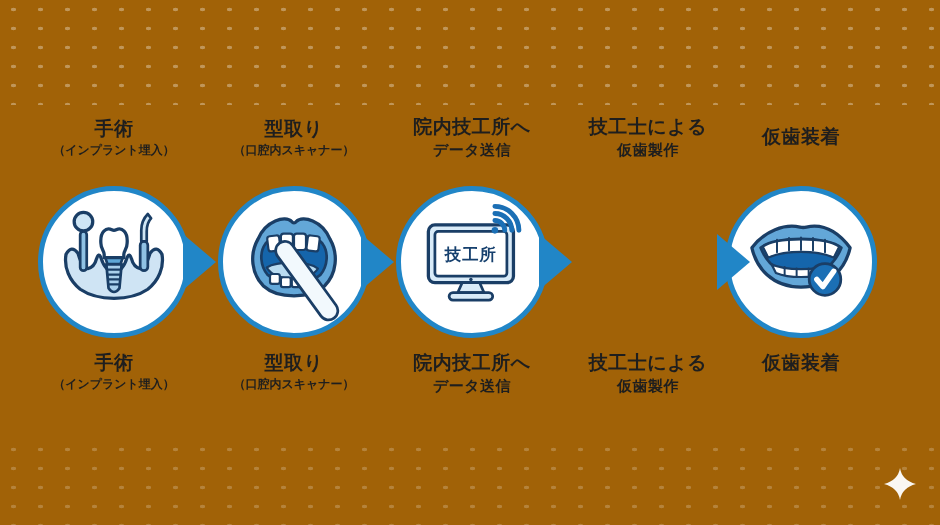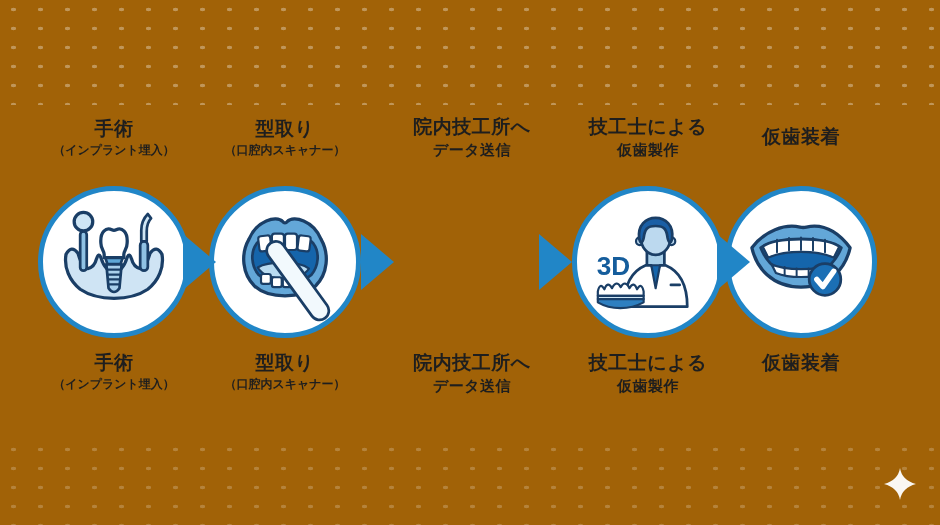--- a/index.html
+++ b/index.html
@@ -10,21 +10,21 @@
   }
   .texture{
     position:absolute;left:0;right:0;pointer-events:none;
     background-image:radial-gradient(rgba(255,255,255,.6) 2.2px, rgba(255,255,255,0) 3px);
     background-size:27px 19px;
   }
   .texture.top{top:0;height:105px;opacity:.55}
   .texture.bottom{bottom:0;height:85px;opacity:.35}
 
   .step{position:absolute;top:0;height:100%;width:178px;}
-  .s1{left:25px}.s2{left:196px}.s3{left:383px}.s4{left:559px}.s5{left:712px}
+  .s1{left:25px}.s2{left:205px}.s3{left:383px}.s4{left:559px}.s5{left:712px}
 
   .label{
     position:absolute;left:-12px;right:-12px;text-align:center;
     font-weight:bold;color:#1e1e1e;line-height:1.36;letter-spacing:.5px;
   }
   .label-top{top:104px;height:66px;display:flex;flex-direction:column;justify-content:center;}
   .label-bottom{top:350px}
   .line1{font-size:19px}
   .line2{font-size:15px}
   .line2.paren{font-size:12px;letter-spacing:0}
@@ -110,51 +110,49 @@
       <div class="line2 paren">（口腔内スキャナー）</div>
     </div>
   </div>
   <div class="arrow a2"></div>
 
   <div class="step s3">
     <div class="label label-top">
       <div class="line1">院内技工所へ</div>
       <div class="line2">データ送信</div>
     </div>
+    <div class="circle">
+      <svg viewBox="0 0 110 110">
+        <g stroke="#1a3e66" stroke-linejoin="round" stroke-linecap="round">
+          <rect x="15" y="21" width="78" height="53" rx="6" fill="#d9ebf8" stroke-width="3"></rect>
+          <rect x="21" y="27" width="66" height="41" rx="3" fill="#ffffff" stroke-width="2.5"></rect>
+          <circle cx="54" cy="71" r="1.6" fill="#1a3e66" stroke="none"></circle>
+          <path d="M46,74 L62,74 L66,83 L42,83 Z" fill="#d9ebf8" stroke-width="2.5"></path>
+          <rect x="34" y="83" width="40" height="7" rx="3.5" fill="#d9ebf8" stroke-width="2.5"></rect>
+        </g>
+        <text x="54" y="53" text-anchor="middle" font-size="15" font-weight="bold" fill="#16406e" letter-spacing="1">技工所</text>
+        <g transform="translate(76,26)" stroke="#1b6fb5" fill="none" stroke-width="4.5" stroke-linecap="round">
+          <circle cx="0" cy="0" r="3" fill="#1b6fb5" stroke="none"></circle>
+          <path d="M0,-9 A9,9 0 0 1 9,0"></path>
+          <path d="M0,-15.5 A15.5,15.5 0 0 1 15.5,0"></path>
+          <path d="M0,-22 A22,22 0 0 1 22,0"></path>
+        </g>
+      </svg>
+    </div>
     <div class="label label-bottom">
       <div class="line1">院内技工所へ</div>
       <div class="line2">データ送信</div>
     </div>
   </div>
   <div class="arrow a3"></div>
 
   <div class="step s4">
     <div class="label label-top">
       <div class="line1">技工士による</div>
       <div class="line2">仮歯製作</div>
-    </div>
-    <div class="circle">
-      <svg viewBox="0 0 110 110">
-        <g stroke="#1a3e66" stroke-linejoin="round" stroke-linecap="round">
-          <circle cx="47.5" cy="36" r="3.5" fill="#bcd9ef" stroke-width="2"></circle>
-          <circle cx="76.5" cy="36" r="3.5" fill="#bcd9ef" stroke-width="2"></circle>
-          <path d="M54,45 L70,45 L70,59 L54,59 Z" fill="#a9cfe9" stroke-width="2.5"></path>
-          <ellipse cx="62" cy="33" rx="13.5" ry="15.5" fill="#bcd9ef" stroke-width="2.5"></ellipse>
-          <path d="M47,34 C43,8 81,8 77,34 C76,38 74,38 73,33 C72,25 70,22 62,22 C54,22 52,25 51,33 C50,38 48,38 47,34 Z" fill="#1b5fa5" stroke-width="2.5"></path>
-          <path d="M33,96 C33,75 41,63 53,58 L58,58 L62,66 L66,58 L71,58 C83,63 91,75 91,96 Z" fill="#ffffff" stroke-width="2.5"></path>
-          <path d="M58,58 L66,58 L62,79 Z" fill="#1565ab" stroke-width="2"></path>
-          <path d="M76,76 L84,76" fill="none" stroke-width="2.5"></path>
-          <g transform="translate(6,70)">
-            <path d="M3,12 Q5,3 9,10 Q12,2 16,9 Q20,1 24,8 Q28,1 32,9 Q36,2 39,10 Q43,3 45,12 L45,16 L3,16 Z" fill="#ffffff" stroke-width="2"></path>
-            <path d="M3,16 L45,16 L45,19 L3,19 Z" fill="#cfe6f5" stroke-width="2"></path>
-            <path d="M3,19 L45,19 L45,22 C32,29 15,29 3,22 Z" fill="#2e7fc0" stroke-width="2"></path>
-          </g>
-        </g>
-        <text x="8" y="67" font-size="24" font-weight="bold" fill="#155d9c">3D</text>
-      </svg>
     </div>
     <div class="label label-bottom">
       <div class="line1">技工士による</div>
       <div class="line2">仮歯製作</div>
     </div>
   </div>
   <div class="arrow a4"></div>
 
   <div class="step s5">
     <div class="label label-top">

